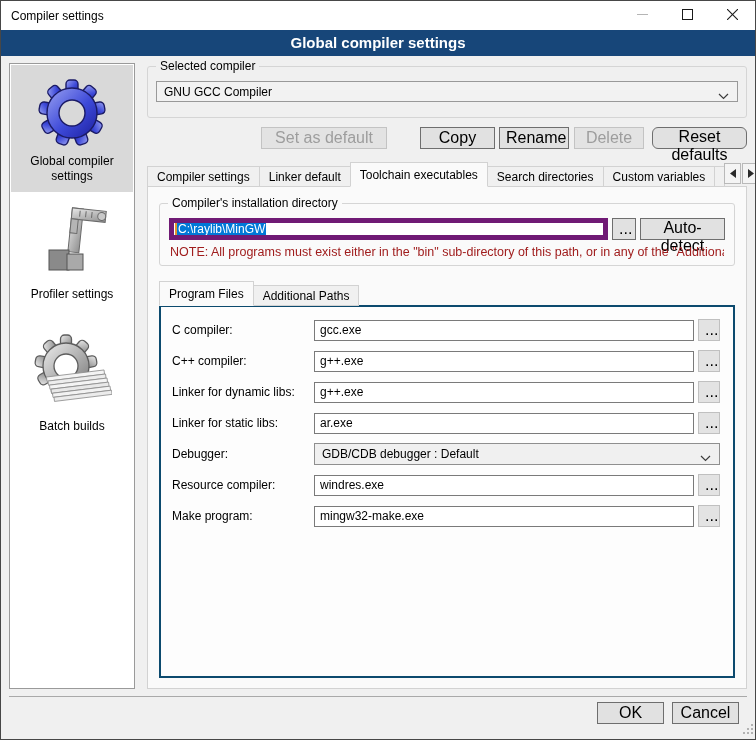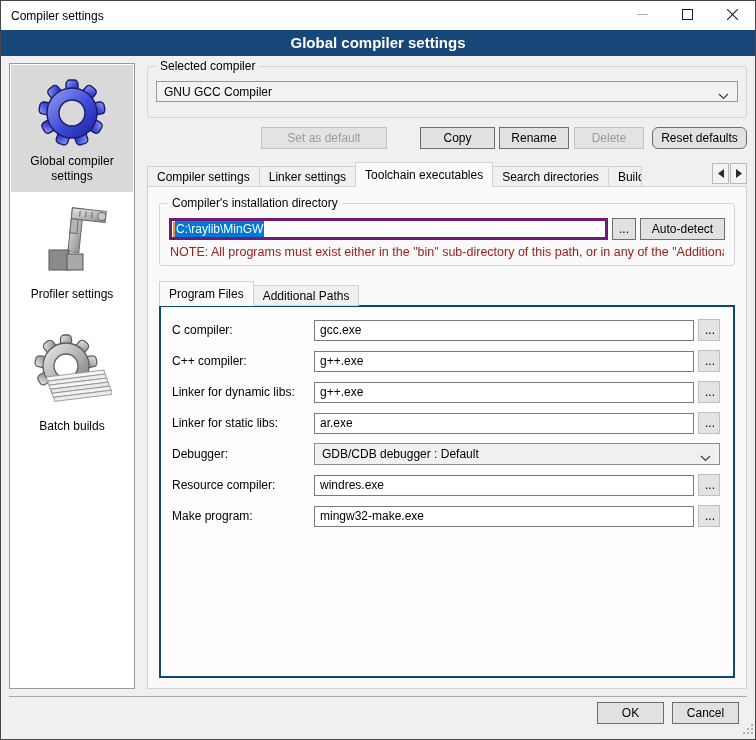--- a/index.html
+++ b/index.html
@@ -55,21 +55,21 @@
   
   .combobox {
     position:relative; height:21px; background:#f2f2f2; border:1px solid #999;
     display:flex; align-items:center; padding:0 24px 0 7px; cursor:default;
   }
   .combobox .chev { position:absolute; right:8px; top:7px; }
   .gb-compiler .combobox { margin:14px 8px 0; }
   
   .btn {
     height:22px; background:#e1e1e1; border:1px solid #6e6e6e;
-    font-family:inherit; font-size:12px; color:#000; cursor:pointer; padding:0 6px;
+    font-family:inherit; font-size:16px; color:#000; cursor:pointer; padding:0 6px;
   }
   .btn:disabled, .btn.disabled {
     border-color:#c3c3c3; color:#9d9d9d; background:#e3e3e3; cursor:default;
   }
   .btn-row { display:flex; margin-top:9px; height:22px; }
   .b-setdefault { margin-left:114px; width:126px; }
   .b-copy { margin-left:33px; width:75px; }
   .b-rename { margin-left:4px; width:70px; }
   .b-delete { margin-left:5px; width:70px; }
   .b-reset { margin-left:auto; width:95px;border-radius:6px; }
@@ -92,21 +92,21 @@
   }
   
   .tabpage {
     flex:1; margin-top:-1px; border:1px solid #d2d2d2; background:#fafafa;
     position:relative; z-index:1; padding:12px 11px 10px; display:flex; flex-direction:column; min-height:0;
   }
   .gb-dir { background:#fafafa; padding:14px 9px 5px; margin-top:4px; }
   .gb-dir .group-label { background:#fafafa; }
   .dir-row { display:flex; height:22px; }
   .textfield {
-    flex:1; background:#fff; border:3px solid #701a75; display:flex;
+    flex:1; background:#fff; border:5px solid #701a75; display:flex;
     align-items:center; padding:0 1px; overflow:hidden;
   }
   .caret { width:2px; height:15px; background:#e2962e; flex:0 0 auto; }
   .selection { background:#0078d7; color:#fff; font-size:12px; line-height:16px; padding:0 1px; white-space:nowrap; }
   .b-browse-dir { width:24px; margin-left:4px; }
   .b-autodetect { width:85px; margin-left:4px; }
   .note { color:#a01d1d; font-size:12.5px; margin:5px 1px 1px; white-space:nowrap; overflow:hidden; }
   
   .subtabs { margin-top:15px; }
   .innerpage {
@@ -313,23 +313,24 @@
       <div class="btn-row">
         <button class="btn b-setdefault" disabled="">Set as default</button>
         <button class="btn b-copy">Copy</button>
         <button class="btn b-rename">Rename</button>
         <button class="btn b-delete" disabled="">Delete</button>
         <button class="btn b-reset">Reset defaults</button>
       </div>
 
       <div class="tabstrip">
         <div class="tab">Compiler settings</div>
-        <div class="tab">Linker settings</div>
+        <div class="tab">Linker default</div>
         <div class="tab active">Toolchain executables</div>
         <div class="tab">Search directories</div>
+        <div class="tab">Custom variables</div>
         <div class="tab clipped">Build</div>
         <div class="tab-arrows">
           <button class="arrow-btn">
             <span>
               <svg width="6" height="9">
                   <polygon points="6,0 0,4.5 6,9" fill="#2a2a2a"></polygon>
                 </svg>
             </span>
           </button>
           <button class="arrow-btn">

